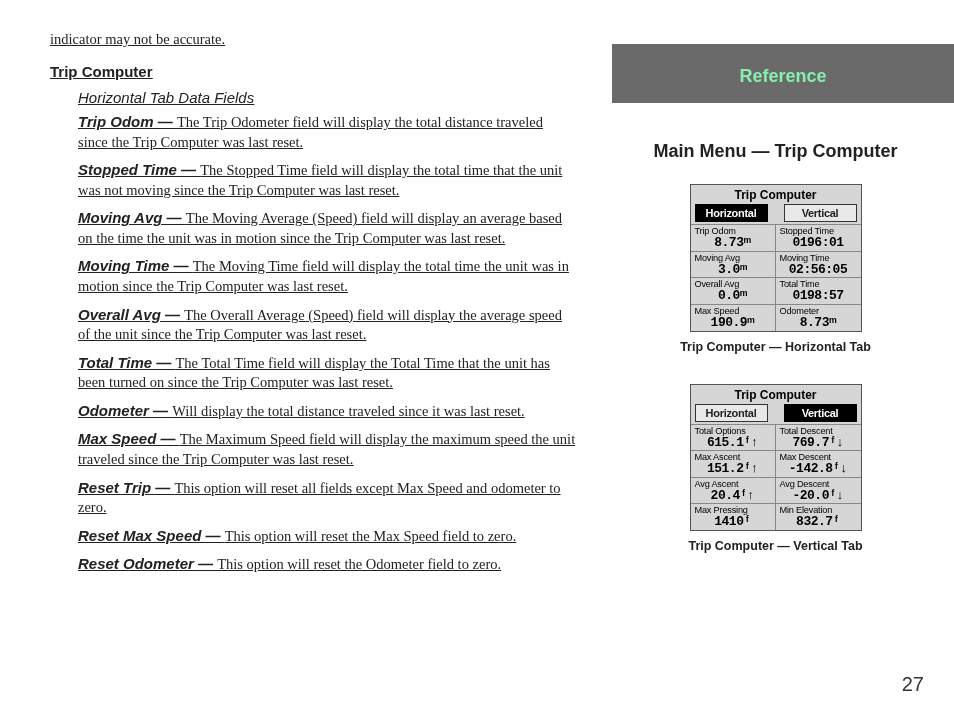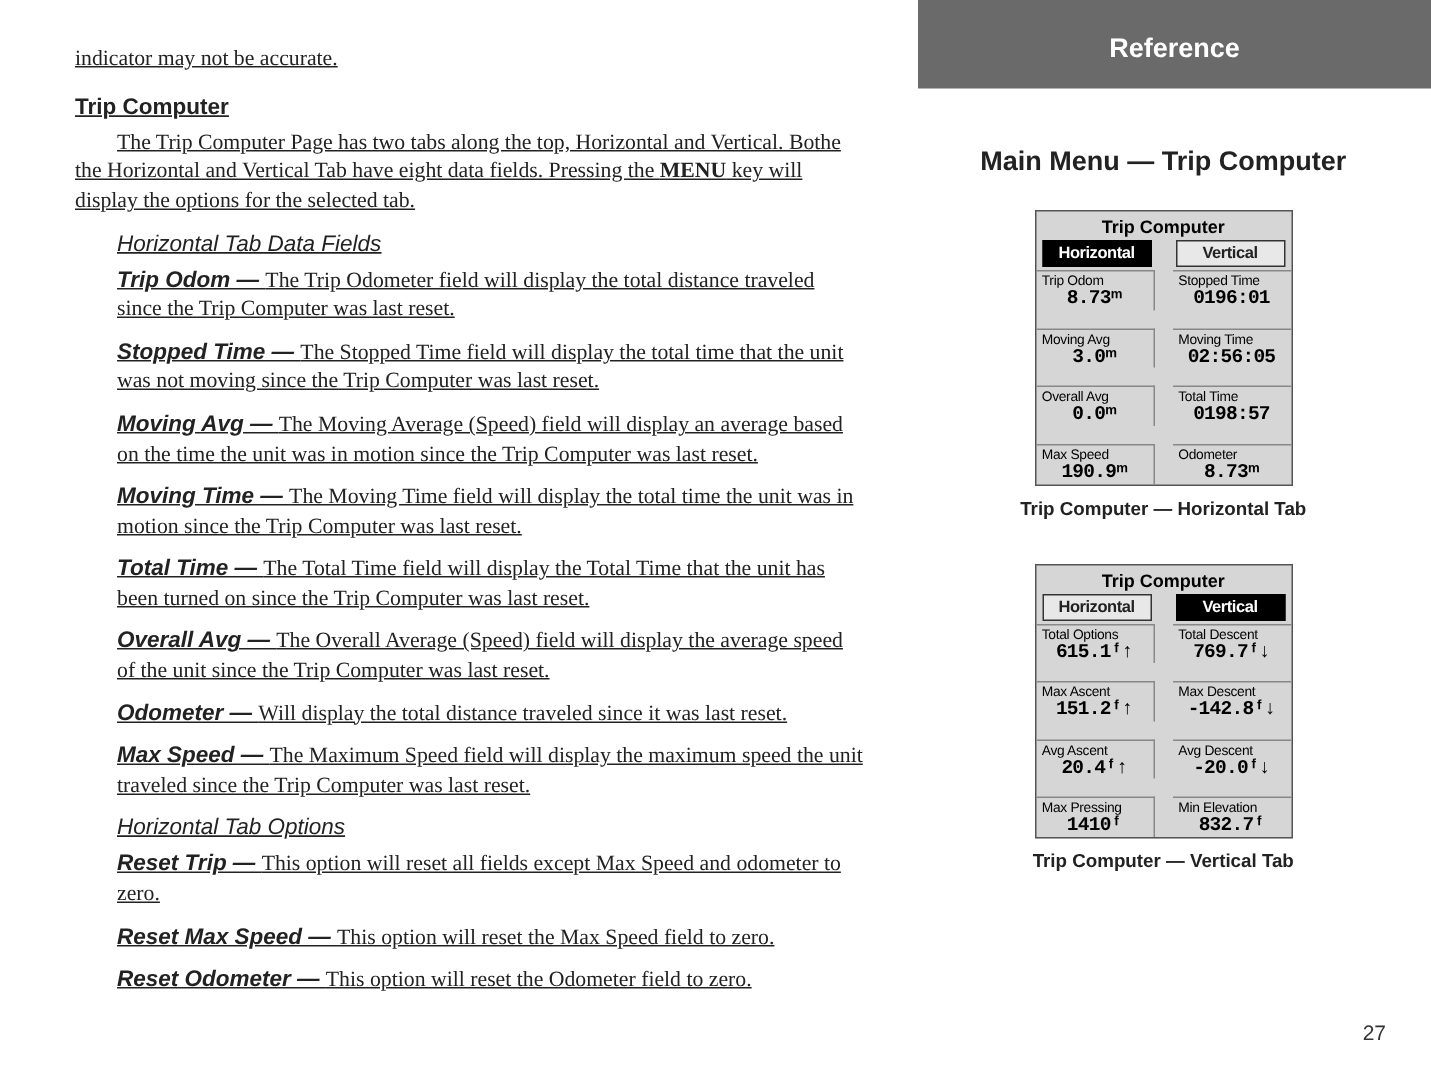--- a/index.html
+++ b/index.html
@@ -23,26 +23,27 @@
     line-height: 1.35;
     text-decoration: underline;
   }
   .right-col {
     width: 358px;
     padding: 0;
     position: relative;
   }
   .ref-bar {
     background: #6a6a6a;
-    color: #ffffff;
+    color: #86efac;
     text-align: center;
     font-family: Arial, Helvetica, sans-serif;
     font-weight: bold;
     font-size: 18px;
     padding: 22px 0 16px 0;
+    margin-top: 44px;
     margin-left: 16px;
   }
   .right-inner {
     padding: 20px 21px 0 22px;
     text-align: center;
   }
   .subhead {
     font-family: Arial, Helvetica, sans-serif;
     font-weight: bold;
     font-size: 18px;
@@ -111,21 +112,21 @@
     letter-spacing: -0.3px;
   }
   .tab.active {
     background: #000;
     color: #fff;
     border-color: #000;
   }
   .grid {
     display: grid;
     grid-template-columns: 1fr 1fr;
-    gap: 12px;
+    gap: 0;
   }
   .cell {
     border-top: 1px solid #888;
     padding: 1px 4px 1px 4px;
     text-align: left;
   }
   .cell:nth-child(odd){ border-right:1px solid #888; }
   .c-label {
     font-size: 9.2px;
     color: #000;
@@ -138,49 +139,45 @@
     text-align: center;
     letter-spacing: -0.5px;
     color: #000;
     line-height: 1.05;
   }
   .pagenum {
     position: absolute;
     right: 30px;
     bottom: 20px;
     font-family: Arial, Helvetica, sans-serif;
-    font-size: 14px;
+    font-size: 20px;
     color: #333;
   }
 </style>
 </head>
 <body>
 
 <div class="page">
   <div class="left-col">
     <p class="intro-frag">indicator may not be accurate.</p>
 
     <div class="sec-title">Trip Computer</div>
-    <p class="para-first">
-      <span>The Trip Computer Page has two tabs along the top, Horizontal and Vertical. Bothe the Horizontal and Vertical Tab have eight data fields. Pressing the </span><span class="menu-key">MENU</span><span> key will display the options for the selected tab.</span>
-    </p>
 
     <div class="sub-title">Horizontal Tab Data Fields</div>
     <div id="fields-container">
         <p class="para"><span class="field-term">Trip Odom — </span><span>The Trip Odometer field will display the total distance traveled since the Trip Computer was last reset.</span></p>
         <p class="para"><span class="field-term">Stopped Time — </span><span>The Stopped Time field will display the total time that the unit was not moving since the Trip Computer was last reset.</span></p>
         <p class="para"><span class="field-term">Moving Avg — </span><span>The Moving Average (Speed) field will display an average based on the time the unit was in motion since the Trip Computer was last reset.</span></p>
         <p class="para"><span class="field-term">Moving Time — </span><span>The Moving Time field will display the total time the unit was in motion since the Trip Computer was last reset.</span></p>
+        <p class="para"><span class="field-term">Overall Avg — </span><span>The Overall Average (Speed) field will display the average speed of the unit since the Trip Computer was last reset.</span></p>
         <p class="para"><span class="field-term">Total Time — </span><span>The Total Time field will display the Total Time that the unit has been turned on since the Trip Computer was last reset.</span></p>
-        <p class="para"><span class="field-term">Overall Avg — </span><span>The Overall Average (Speed) field will display the average speed of the unit since the Trip Computer was last reset.</span></p>
         <p class="para"><span class="field-term">Odometer — </span><span>Will display the total distance traveled since it was last reset.</span></p>
         <p class="para"><span class="field-term">Max Speed — </span><span> The Maximum Speed field will display the maximum speed the unit traveled since the Trip Computer was last reset.</span></p>
       </div>
 
-    <div class="sub-title">Horizontal Tab Options</div>
     <div id="options-container">
         <p class="para"><span class="field-term">Reset Trip — </span><span>This option will reset all fields except Max Speed and odometer to zero.</span></p>
         <p class="para"><span class="field-term">Reset Max Speed — </span><span>This option will reset the Max Speed  field to zero.</span></p>
         <p class="para"><span class="field-term">Reset Odometer — </span><span>This option will reset the Odometer field to zero.</span></p>
       </div>
   </div>
 
   <div class="right-col">
     <div class="ref-bar">Reference</div>
     <div class="right-inner">

